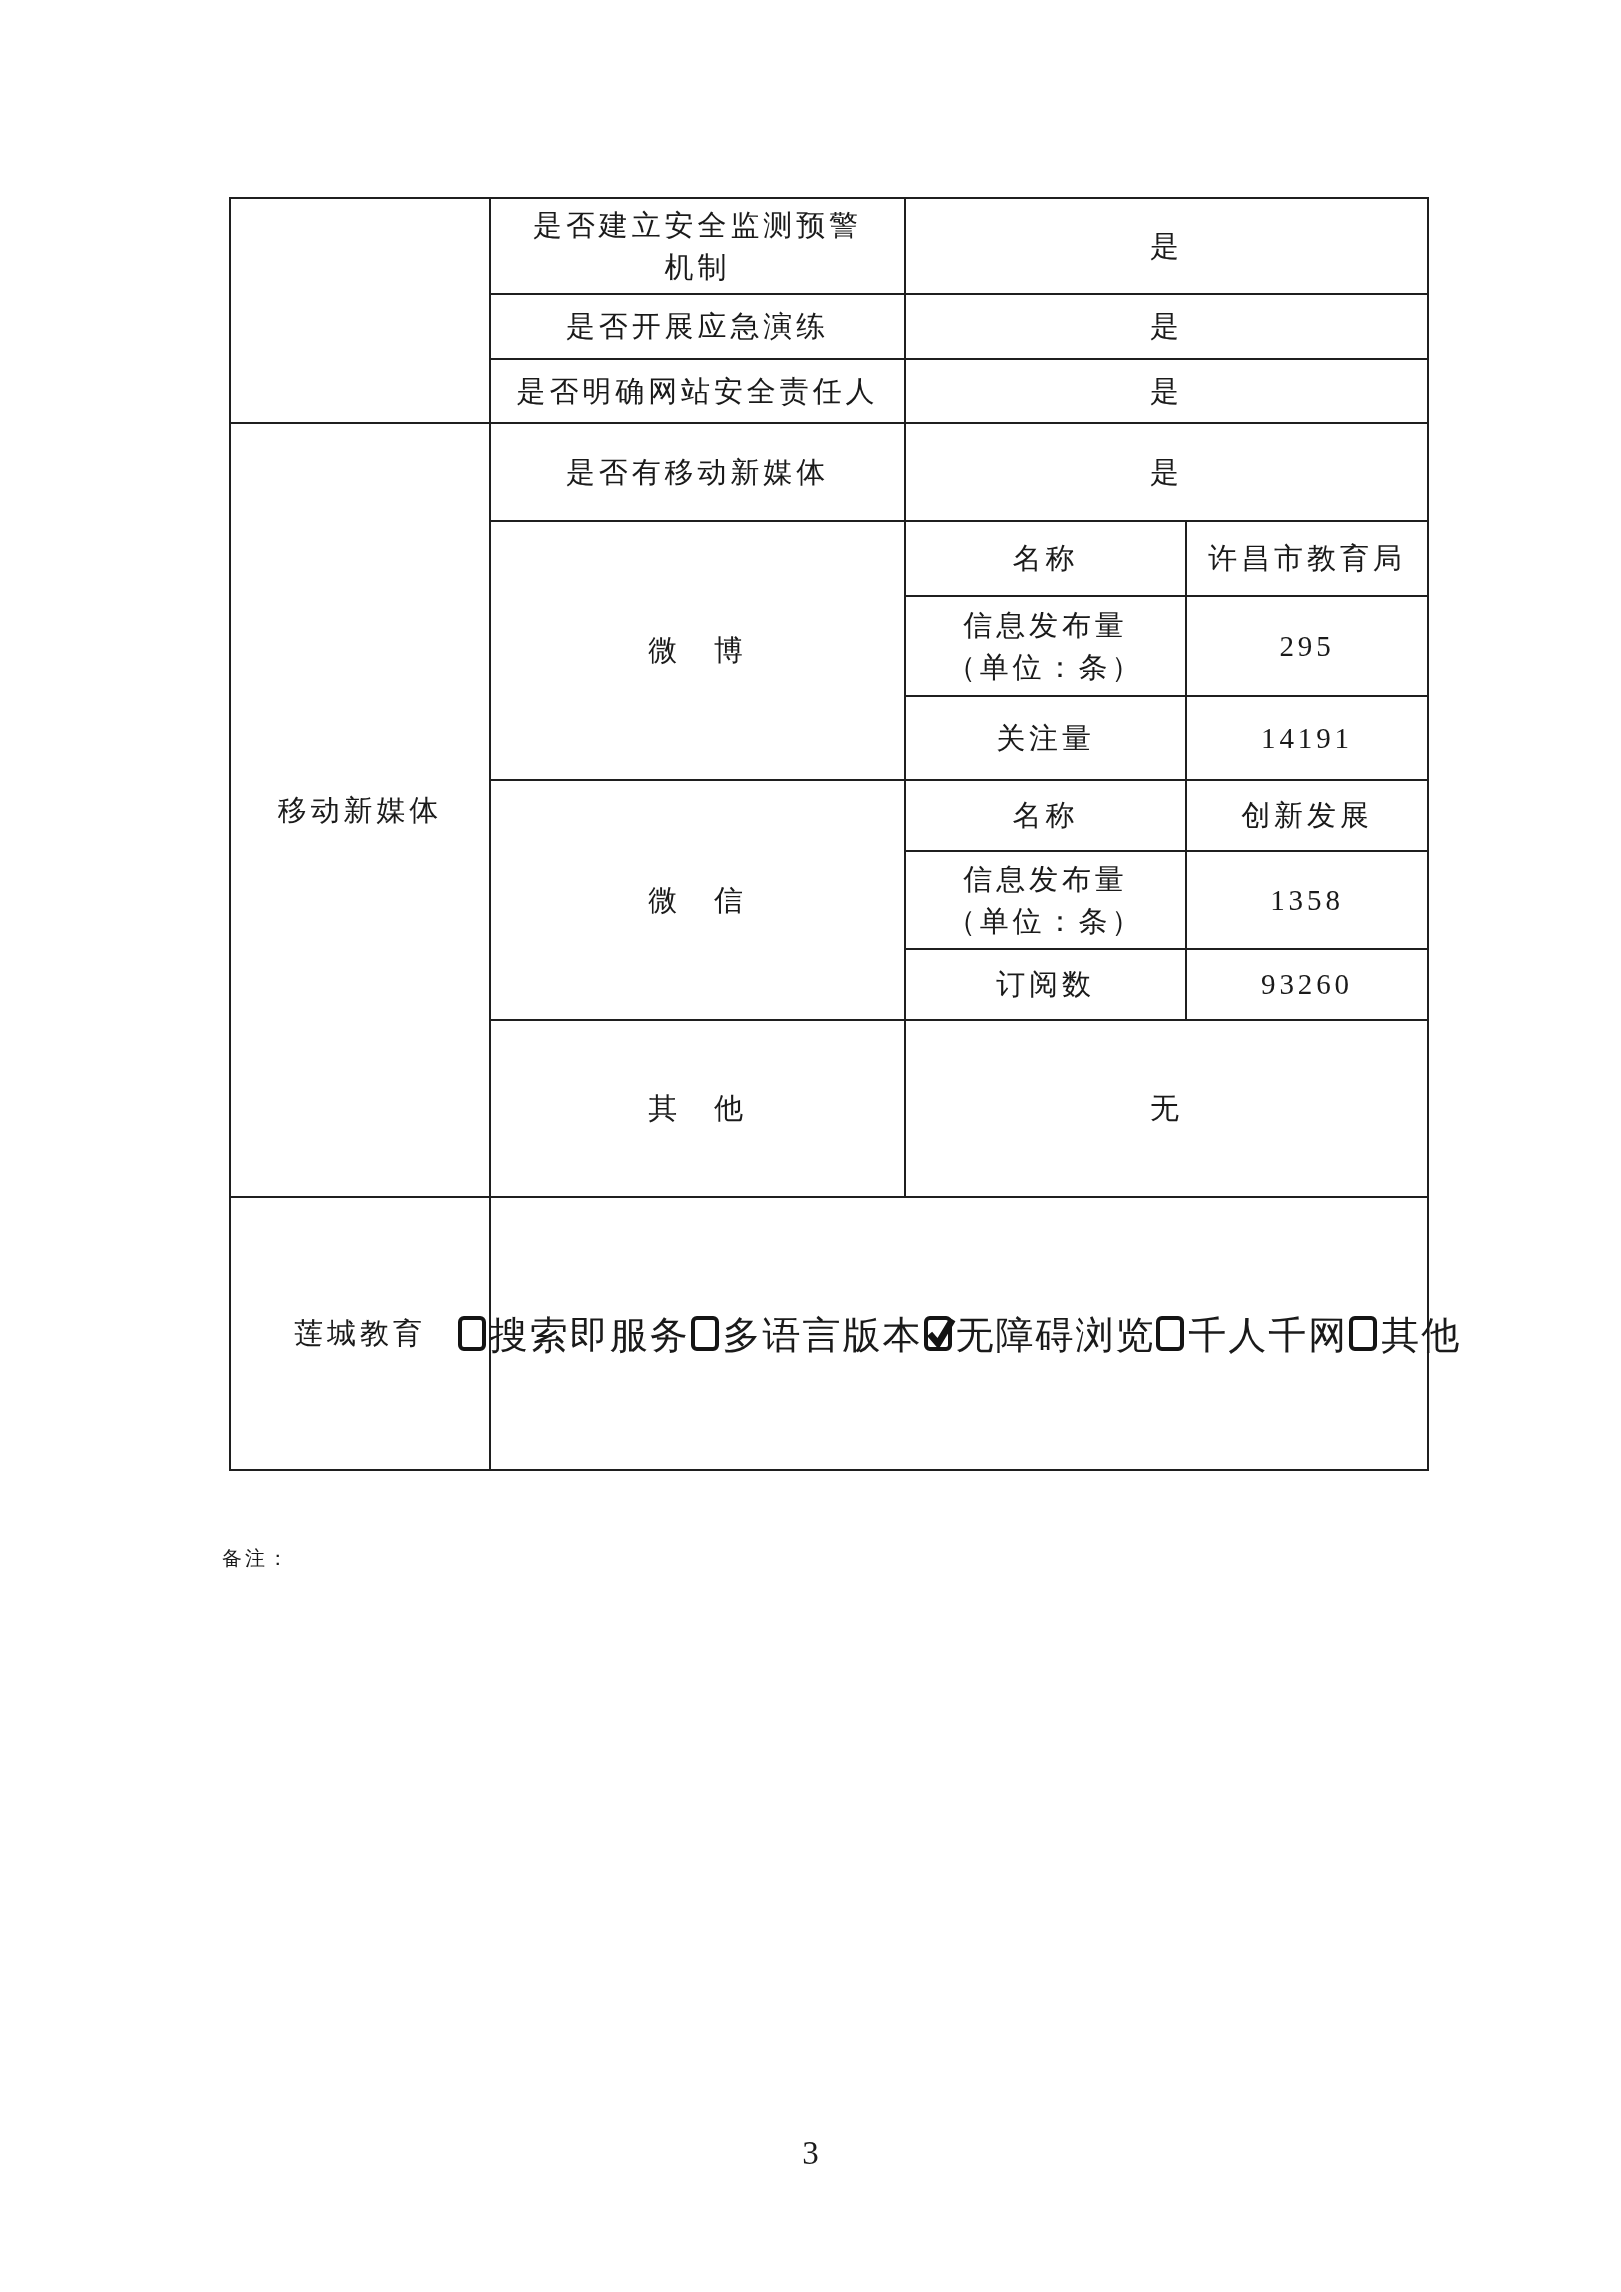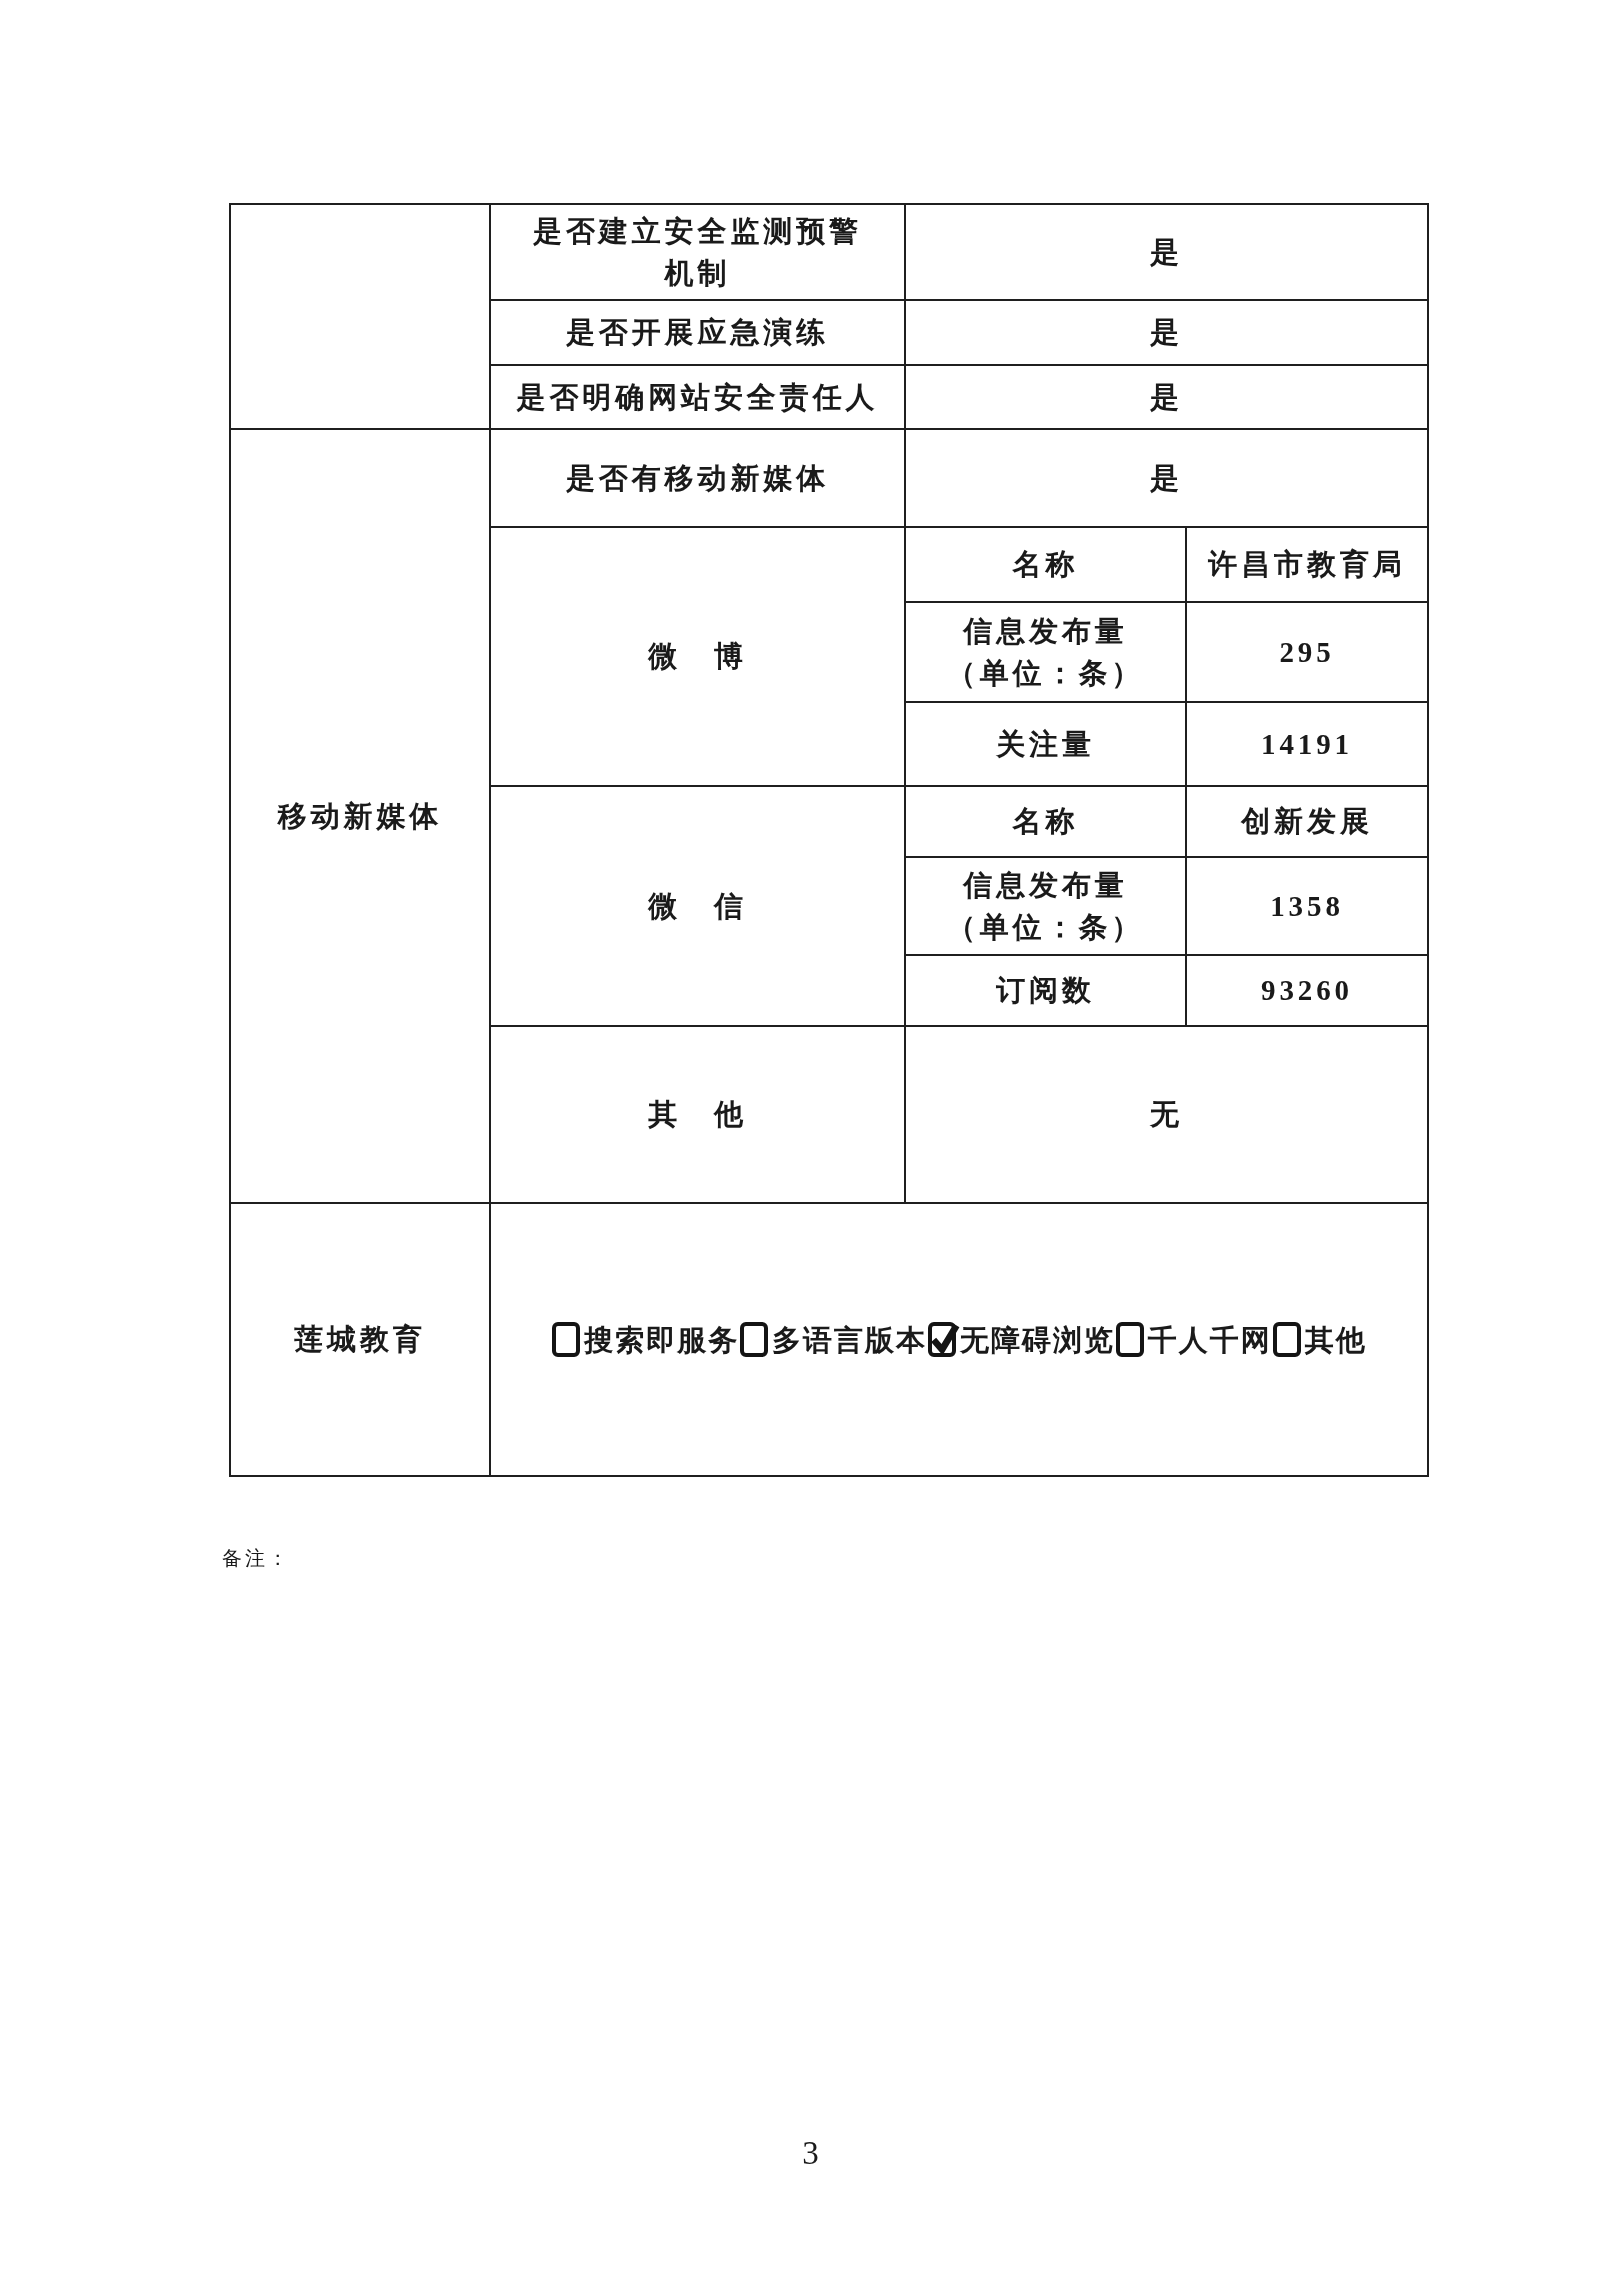--- a/index.html
+++ b/index.html
@@ -8,25 +8,24 @@
     width: 1621px;
     height: 2293px;
     background: #ffffff;
     font-family: "Liberation Serif", "DejaVu Serif", serif;
     color: #1a1a1a;
     overflow: hidden;
   }
   table.report {
     position: absolute;
     left: 229px;
-    top: 203px;
+    top: 197px;
     border-collapse: collapse;
     table-layout: fixed;
     width: 1198px;
-    font-weight: bold;
   }
   table.report { border: 2.9px solid #1f1f1f; }
   table.report td {
     border: 2px solid #1f1f1f;
     padding: 0;
     text-align: center;
     vertical-align: middle;
     font-size: 29px;
     letter-spacing: 3.9px;
     line-height: 1.45;
@@ -47,21 +46,21 @@
     box-sizing: border-box;
     width: 28px;
     height: 35px;
     border: 4.9px solid #141414;
     border-radius: 5.9px;
     margin: 0 3.9px 0 1px;
     position: relative;
     flex: none;
   }
   .cb svg { position: absolute; left: -2px; top: -7.8px; width: 29px; height: 39px; overflow: visible; }
-  .cb-label { font-size: 29px; letter-spacing: 2px; line-height: 1; position: relative; top: 1px; }
+  .cb-label { font-size: 38px; letter-spacing: 2px; line-height: 1; position: relative; top: 1px; }
   .remark {
     position: absolute;
     left: 222px;
     top: 1545px;
     font-size: 20px;
     letter-spacing: 2.9px;
   }
   .page-number {
     position: absolute;
     left: 0;

